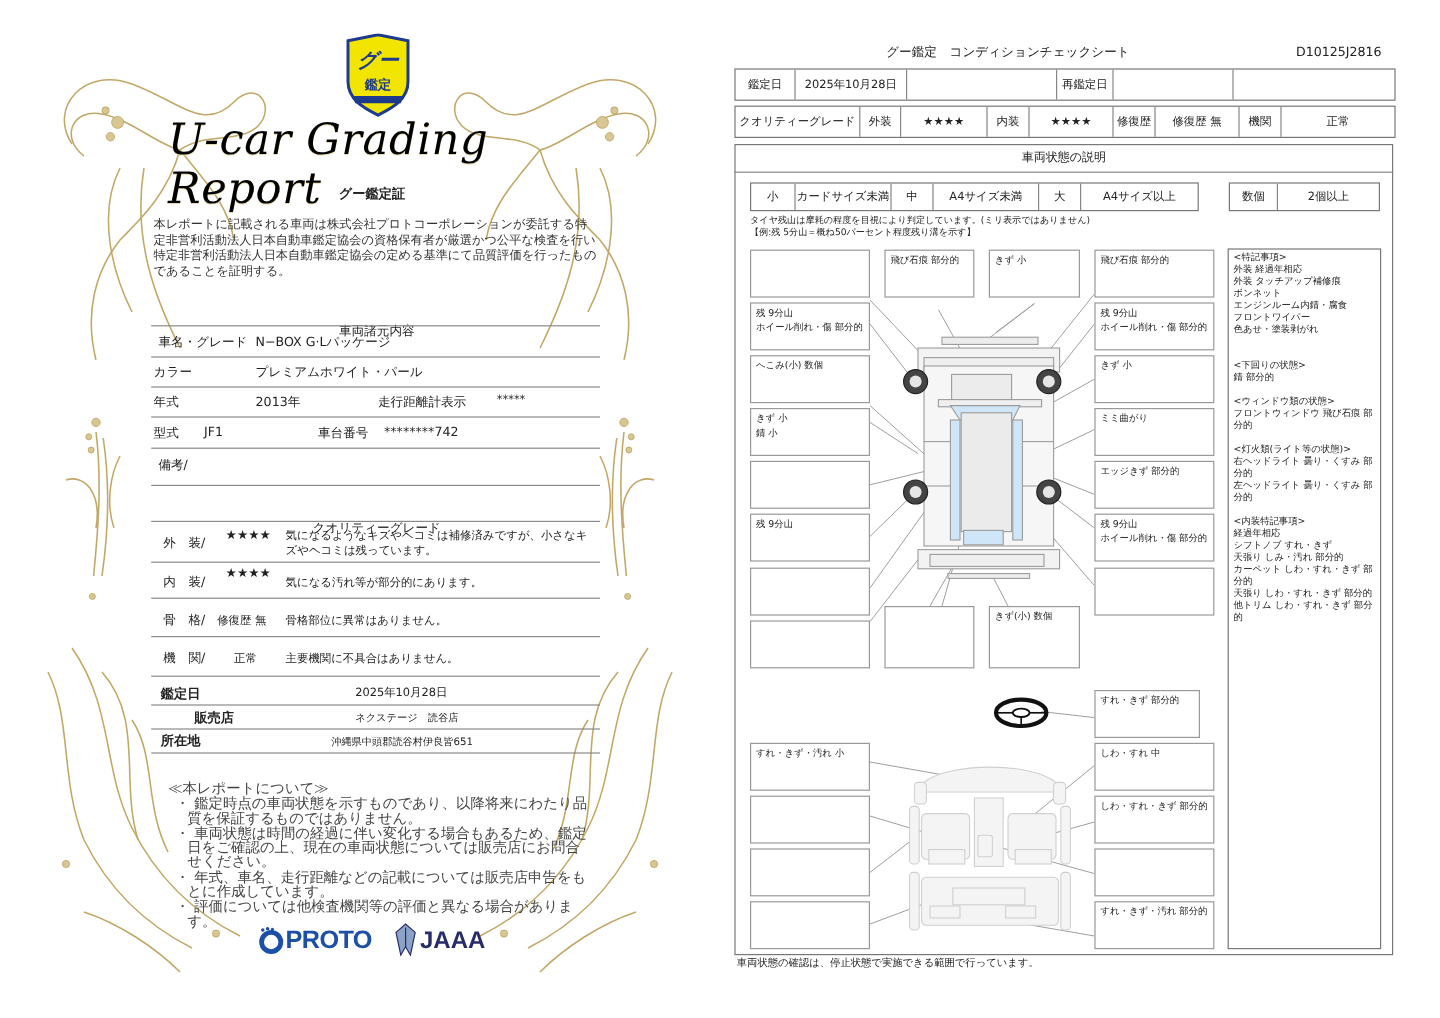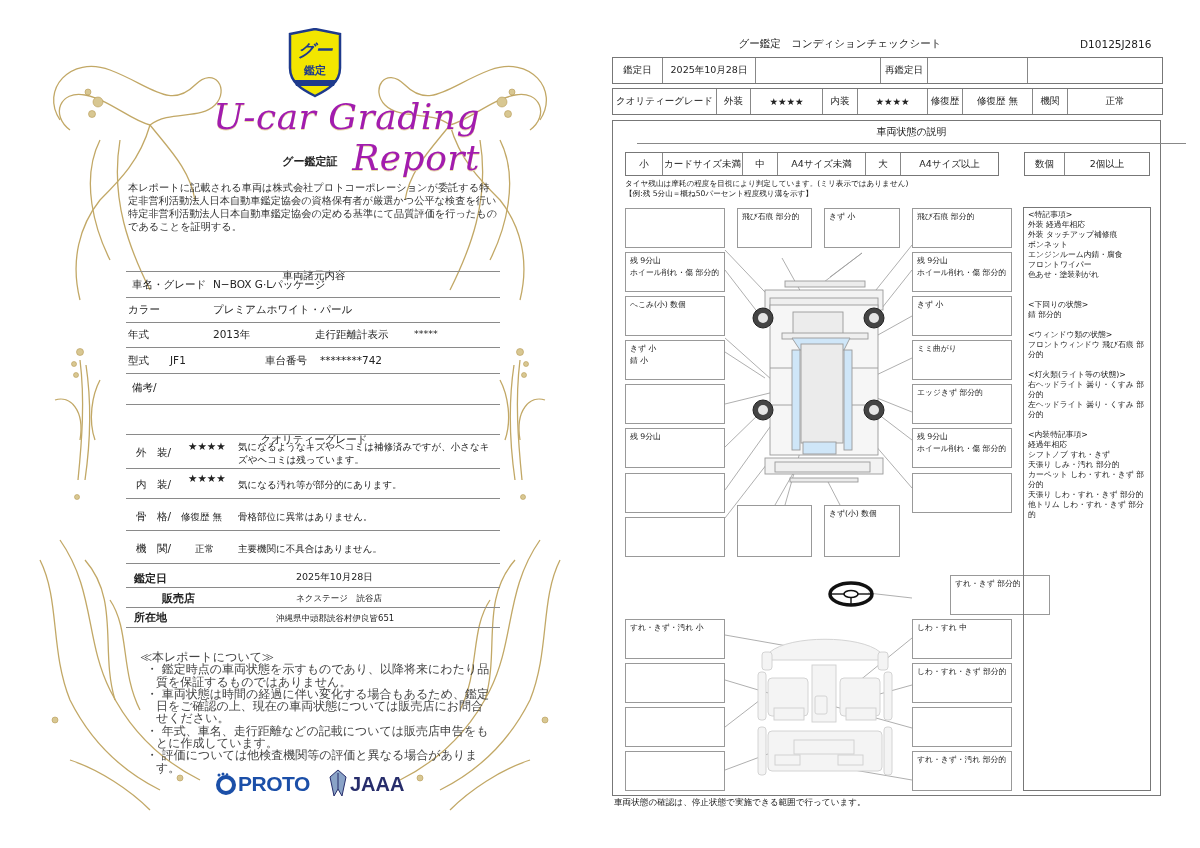--- a/index.html
+++ b/index.html
@@ -3,42 +3,42 @@
 <meta charset="utf-8">
 <style>
   html, body { margin:0; padding:0; background:#ffffff; }
   body { width:1200px; height:848px; position:relative; overflow:hidden; font-family:"DejaVu Sans", sans-serif; color:#222; }
   .abs { position:absolute; }
 
   
   #left { position:absolute; left:0; top:0; width:600px; height:848px; }
   .ornament { position:absolute; stroke:#c2a866; fill:none; stroke-width:1.3; }
   .pearl { fill:#d8c792; stroke:#b79a55; stroke-width:0.6; }
-  .script-title { position:absolute; left:140px; top:96px; width:340px; text-align:right; font-family:"DejaVu Serif", serif; font-style:italic; font-size:36px; color:#a21caf; letter-spacing:0.5px; text-shadow:0 1px 0 #e9dba9; }
+  .script-title { position:absolute; left:140px; top:96px; width:340px; text-align:left; font-family:"DejaVu Serif", serif; font-style:italic; font-size:36px; color:#000000; letter-spacing:0.5px; text-shadow:0 1px 0 #e9dba9; }
   .cert-subtitle { position:absolute; left:200px; top:154px; width:220px; text-align:center; font-size:11px; font-weight:bold; color:#222; }
   .cert-intro { position:absolute; left:128px; top:181px; width:370px; font-family:"DejaVu Serif", serif; font-size:10.2px; line-height:13px; color:#333; }
   .section-title { position:absolute; left:128px; width:372px; text-align:center; font-size:10.5px; color:#222;margin-top:19px; }
   .rowline { position:absolute; left:126px; width:374px; border-top:1.4px solid #8a8a8a; }
   .cell { position:absolute; font-size:10.5px; color:#222; white-space:nowrap; }
   .cell.small { font-size:9.5px; }
   .cell.bold { font-weight:bold; font-size:11px; }
   .cell.wrap { white-space:normal; line-height:13px; }
   .notes { position:absolute; left:140px; top:651px; width:355px; font-family:"DejaVu Serif", serif; font-size:12px; line-height:12.3px; color:#444; }
   .notes .bullet { padding-left:16px; text-indent:-10px; }
   .logo-proto { position:absolute; left:216px; top:772px; font-size:21px; font-weight:bold; color:#1b4fa8; letter-spacing:-0.5px; font-family:"Liberation Sans", sans-serif; }
   .logo-jaaa { position:absolute; left:350px; top:773px; font-size:20px; font-weight:bold; color:#272d6b; font-family:"Liberation Sans", sans-serif; }
 
   
   .sheet-title { position:absolute; left:700px; top:37px; width:280px; text-align:center; font-size:10.5px; color:#222; }
   .sheet-id { position:absolute; left:1080px; top:38px; font-size:10.5px; color:#222; }
   .grid-row { position:absolute; left:612px; border:1.2px solid #777; display:flex; }
   .grid-row .g { border-right:1px solid #888; display:flex; align-items:center; justify-content:center; font-size:9.5px; color:#222; box-sizing:border-box; }
   .grid-row .g:last-child { border-right:none; }
   .frame { position:absolute; left:612px; top:120px; width:549px; height:676px; border:1.2px solid #777; box-sizing:border-box; }
-  .frame-head { position:absolute; left:612px; top:120px; width:549px; height:24px; border-bottom:1px solid #888; box-sizing:border-box; text-align:center; line-height:24px; font-size:10px;margin-left:25px; }
+  .frame-head { position:absolute; left:612px; top:120px; width:549px; height:24px; border-bottom:1px solid #888; box-sizing:border-box; text-align:center; line-height:24px; font-size:10px; }
   .size-row { position:absolute; top:152px; height:24px; border:1.1px solid #777; display:flex; box-sizing:border-box; }
   .size-row .g { border-right:1px solid #888; display:flex; align-items:center; justify-content:center; font-size:9.5px; box-sizing:border-box; }
   .size-row .g:last-child { border-right:none; }
   .tire-note { position:absolute; left:625px; top:179px; font-size:7.6px; line-height:10px; color:#222; }
   .cbox { position:absolute; border:1px solid #999; background:#fff; box-sizing:border-box; font-size:7.8px; line-height:12px; padding:2px 4px; color:#222; }
   .notes-box { position:absolute; left:1023px; top:207px; width:128px; height:584px; border:1.1px solid #777; box-sizing:border-box; padding:2px 4px; font-size:7.8px; line-height:10px; color:#222; }
   .notes-box .gap { height:10px; }
   .foot-note { position:absolute; left:614px; top:797px; font-size:8.6px; color:#222; }
   svg.leaders { position:absolute; left:0; top:0; }
 </style>
@@ -366,21 +366,21 @@
   <div class="cbox" style="left:912px;top:384px;width:100px;height:40px;">エッジきず 部分的</div>
   <div class="cbox" style="left:912px;top:428px;width:100px;height:40px;">
     <div>残 9分山</div>
     <div>ホイール削れ・傷 部分的</div>
   </div>
   <div class="cbox" style="left:912px;top:473px;width:100px;height:40px;"></div>
 
   <div class="cbox" style="left:737px;top:505px;width:75px;height:52px;"></div>
   <div class="cbox" style="left:824px;top:505px;width:76px;height:52px;">きず(小) 数個</div>
 
-  <div class="cbox" style="left:912px;top:575px;width:100px;height:40px;margin-left:38px;">すれ・きず 部分的</div>
+  <div class="cbox" style="left:912px;top:575px;width:88px;height:40px;">すれ・きず 部分的</div>
   <div class="cbox" style="left:625px;top:619px;width:100px;height:40px;">すれ・きず・汚れ 小</div>
   <div class="cbox" style="left:625px;top:663px;width:100px;height:40px;"></div>
   <div class="cbox" style="left:625px;top:707px;width:100px;height:40px;"></div>
   <div class="cbox" style="left:625px;top:751px;width:100px;height:40px;"></div>
   <div class="cbox" style="left:912px;top:619px;width:100px;height:40px;">しわ・すれ 中</div>
   <div class="cbox" style="left:912px;top:663px;width:100px;height:40px;">しわ・すれ・きず 部分的</div>
   <div class="cbox" style="left:912px;top:707px;width:100px;height:40px;"></div>
   <div class="cbox" style="left:912px;top:751px;width:100px;height:40px;">すれ・きず・汚れ 部分的</div>
 
   <div class="notes-box">

